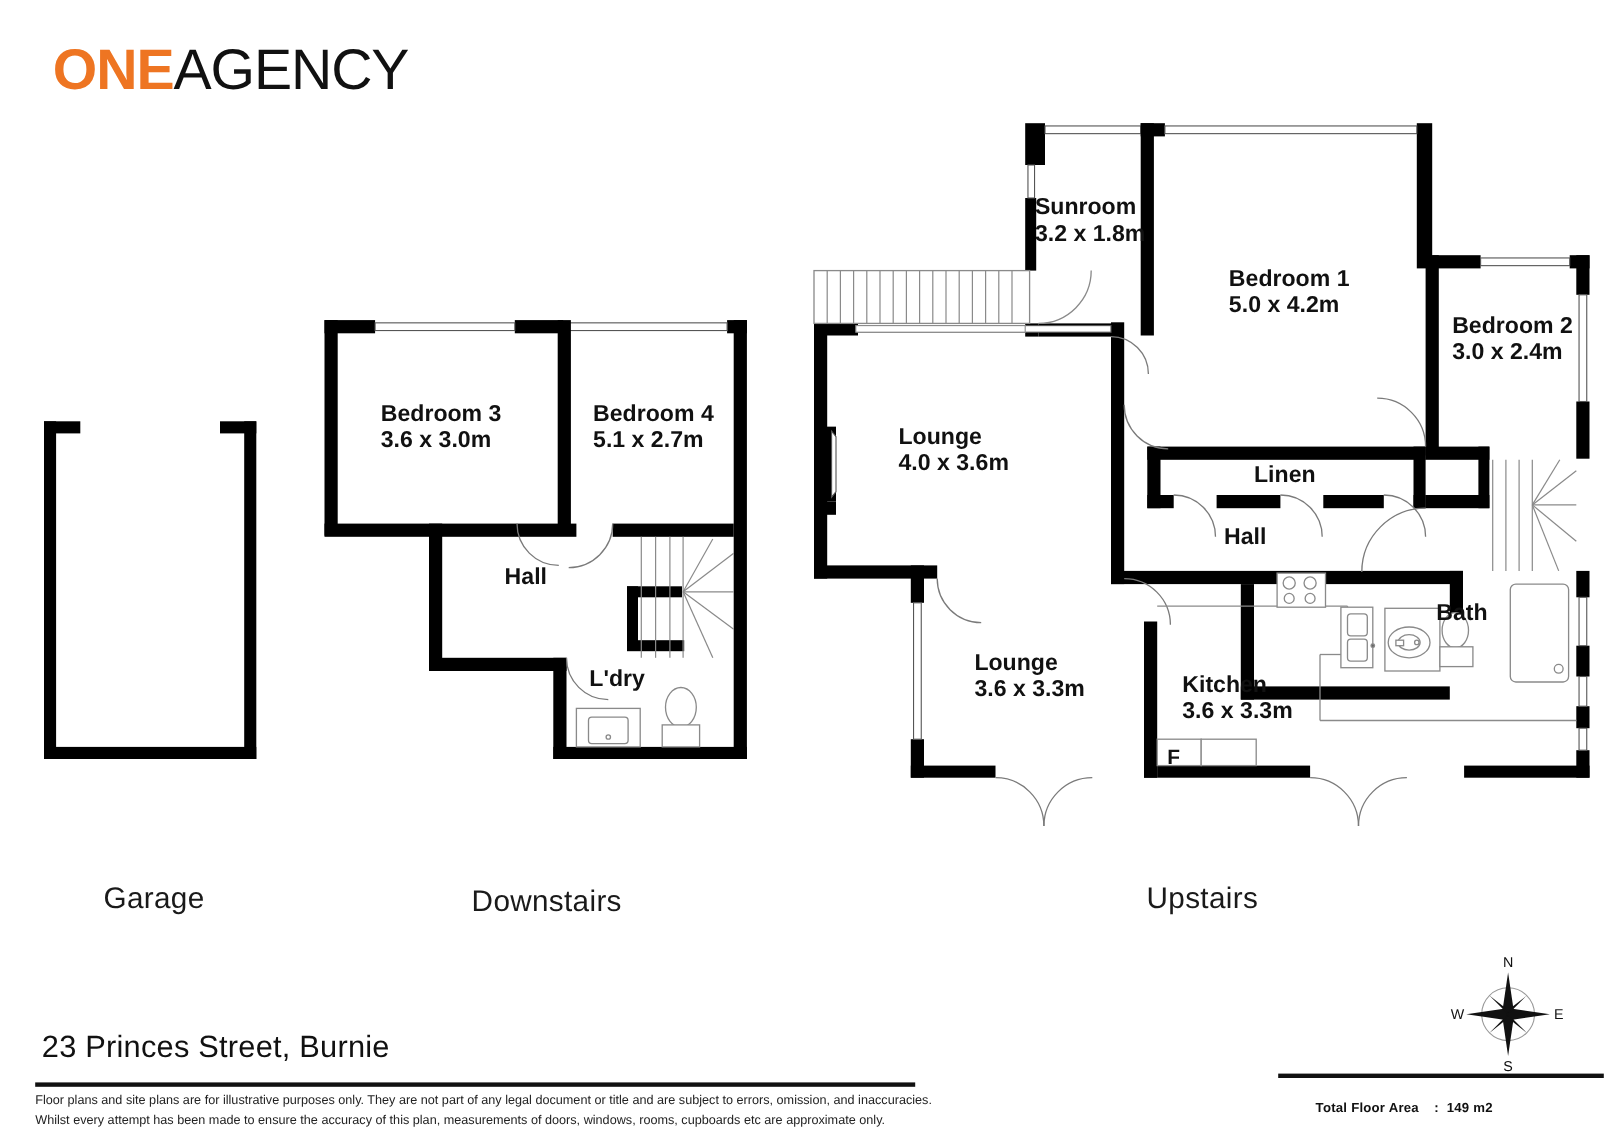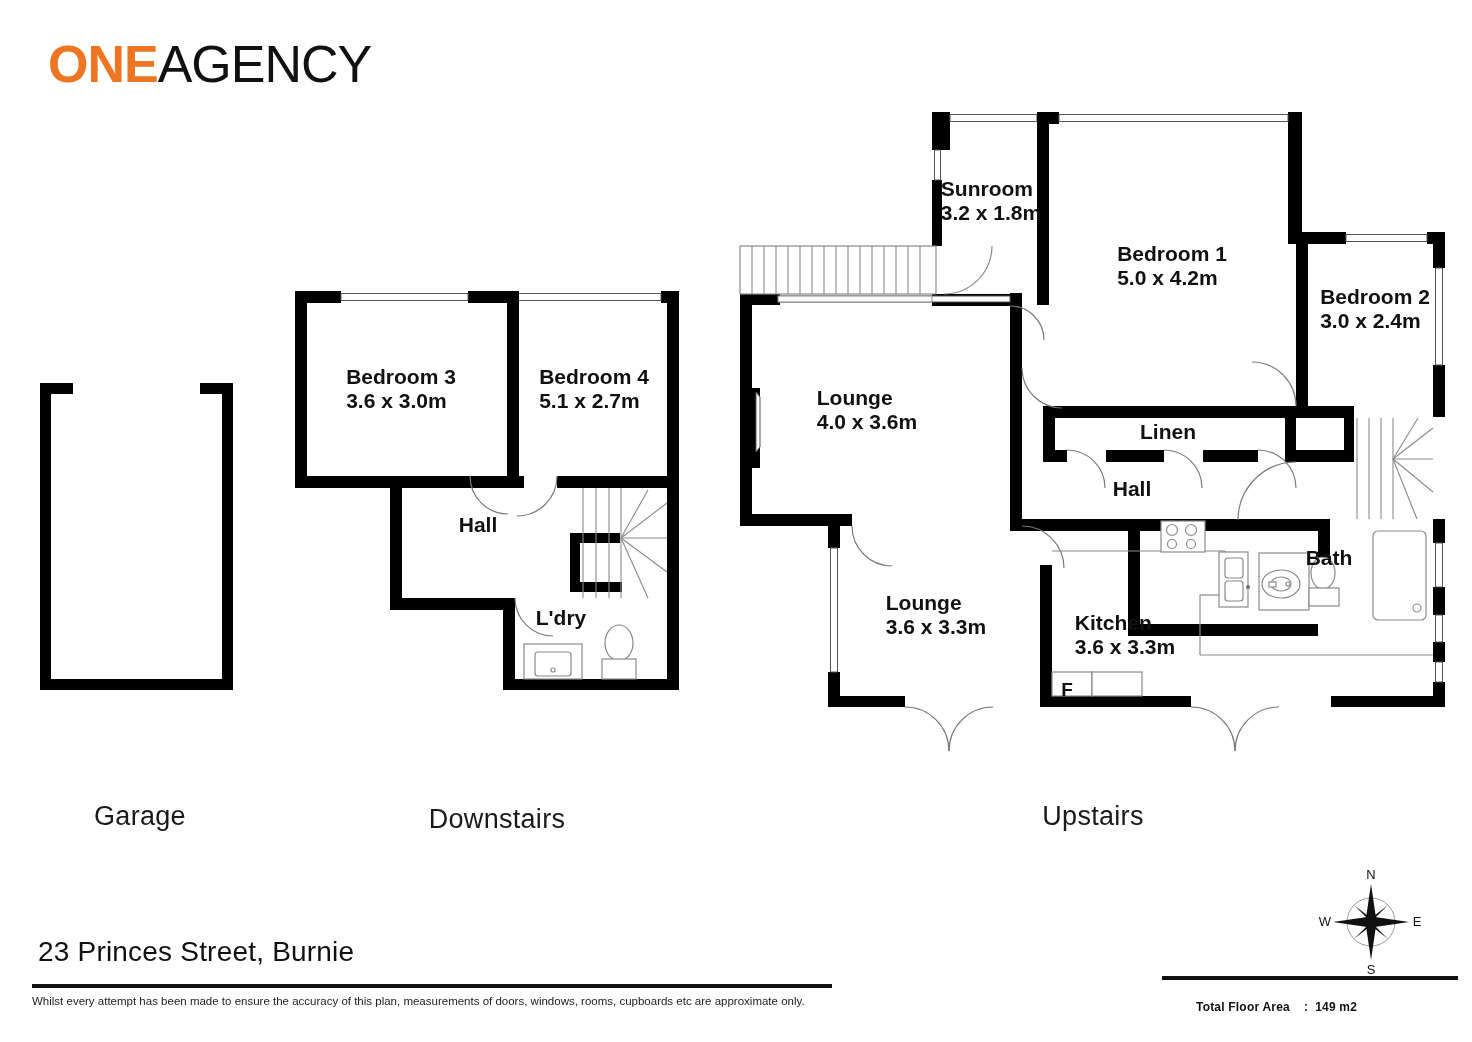--- a/index.html
+++ b/index.html
@@ -403,18 +403,19 @@
   <text x="101" y="60" text-anchor="middle">E</text>
   <text x="55" y="108" text-anchor="middle">S</text>
   <text x="9" y="60" text-anchor="middle">W</text>
 </svg>
 
 <div id="address" class="abs">23 Princes Street, Burnie</div>
 <div id="ruleLeft" class="abs"></div>
 <div id="ruleRight" class="abs"></div>
 
 <div id="disclaimer" class="abs">
+  <div>Floor plans and site plans are for illustrative purposes only. They are not part of any legal document or title and are subject to errors, omission, and inaccuracies.</div>
   <div>Whilst every attempt has been made to ensure the accuracy of this plan, measurements of doors, windows, rooms, cupboards etc are approximate only.</div>
 </div>
 
 <div id="totalArea" class="abs">
   <span>Total Floor Area</span><span class="sep"></span><span>:</span>&nbsp;&nbsp;<span>149 m2</span>
 </div>
 
 </body></html>

